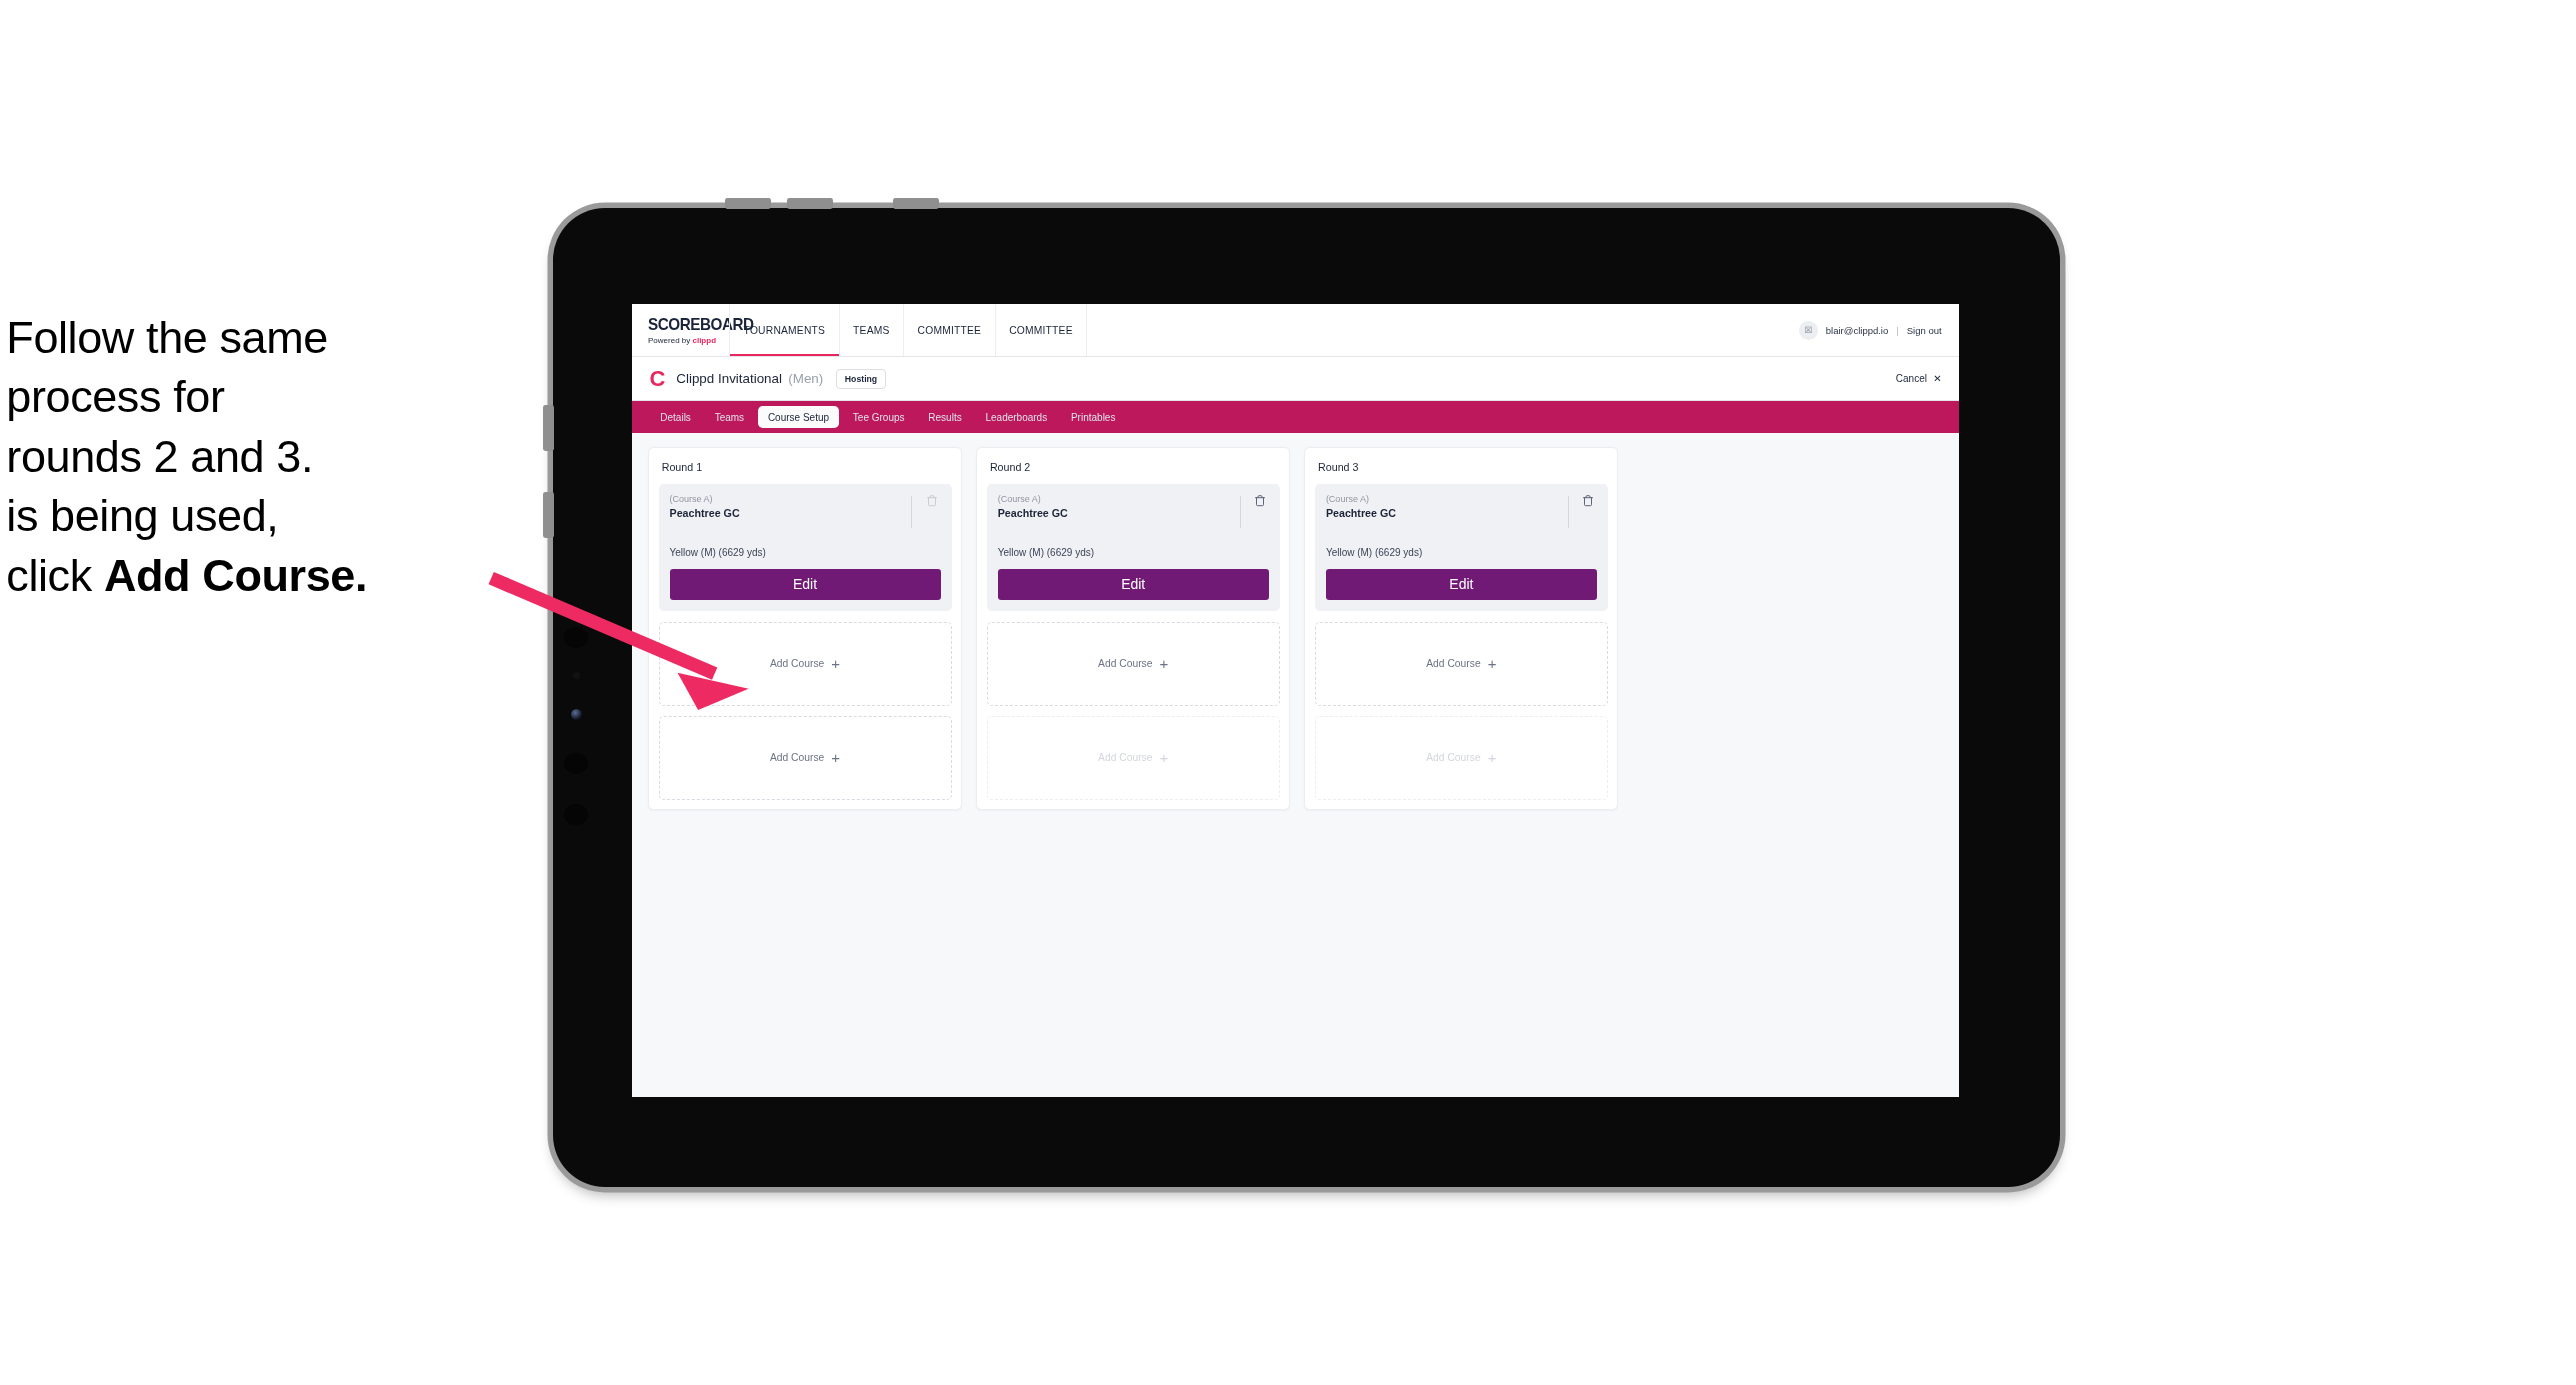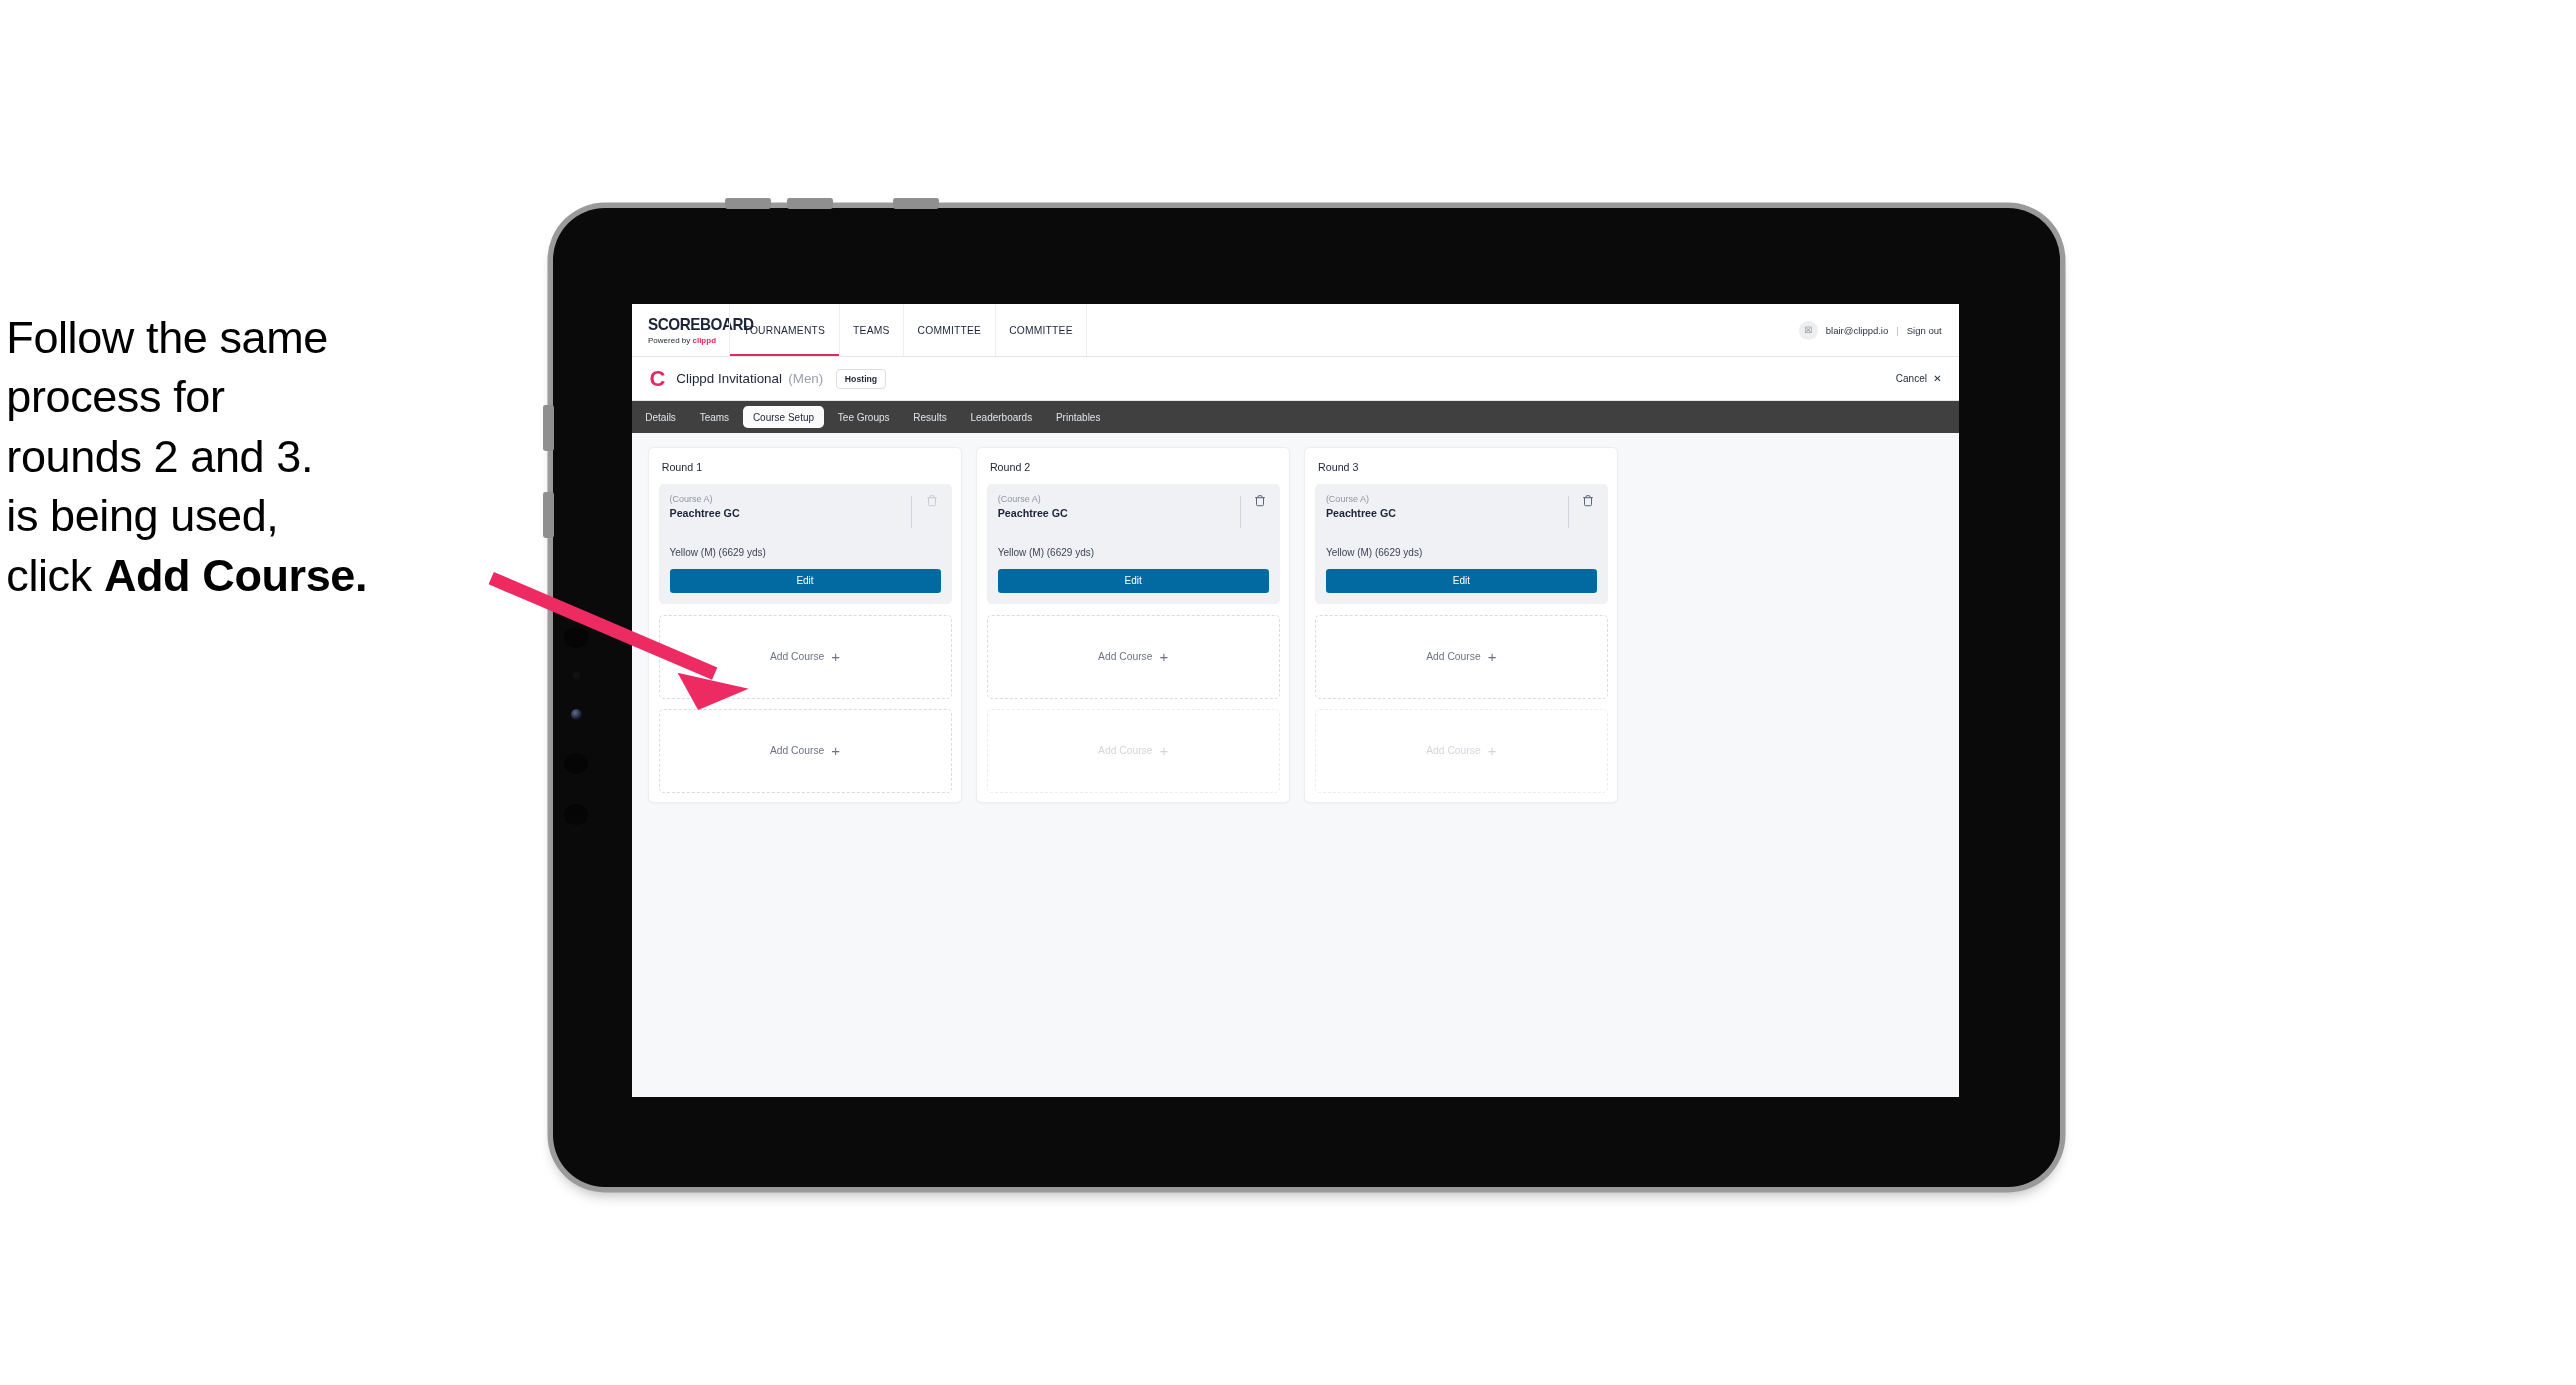--- a/index.html
+++ b/index.html
@@ -60,40 +60,40 @@
     border-bottom:0.8px solid #e3e5e9;}
   .clogo{font-size:22px;font-weight:800;color:#e8275f;line-height:1;margin-right:11px;
     font-family:"Liberation Sans",sans-serif;}
   .tname{font-size:13.4px;color:#1b2438;font-weight:400;}
   .tgender{font-size:13.4px;color:#9aa0ac;margin-left:6.3px;}
   .hosting{margin-left:12.6px;border:0.8px solid #dcdee3;border-radius:4px;padding:4px 8px;
     font-size:8.7px;font-weight:700;color:#1b2438;background:#fff;}
   .cancel{margin-left:auto;display:flex;align-items:center;gap:6.3px;font-size:10px;color:#1b2438;cursor:pointer;}
 
   
-  .tabbar{height:32px;background:#404040;display:flex;align-items:center;padding:0 3px;gap:3.2px;}
+  .tabbar{height:32px;background:#be185d;display:flex;align-items:center;padding:0 18px;gap:3.2px;}
   .tabitem{font-size:10px;color:#dfe3ea;padding:5.5px 10.3px;border-radius:4.7px;cursor:pointer;white-space:nowrap;}
   .tabitem.active{background:#fbfbfc;color:#1b2438;font-weight:400;}
 
   
   .board{padding:14.2px 16px;display:flex;gap:14.2px;align-items:flex-start;}
   .roundcol{width:314px;background:#ffffff;border:0.8px solid #ebedf0;border-radius:5.5px;
     padding:11px 9.5px 9.5px 9.5px;box-sizing:border-box;box-shadow:0 0.8px 1.6px rgba(16,24,40,.04);}
   .roundtitle{font-size:10.7px;color:#1b2438;margin:1.6px 0 11px 3.2px;}
 
   .coursecard{background:#f0f1f4;border-radius:4.7px;padding:10.3px 11px 11px 11px;margin-bottom:11px;}
   .ccrow{display:flex;align-items:flex-start;}
   .ccleft{flex:1;}
   .cc-label{font-size:9px;color:#8f95a2;margin-bottom:3.2px;}
   .cc-name{font-size:10.7px;font-weight:700;color:#1b2438;margin-bottom:4px;}
   .cc-tee{font-size:10px;color:#3c4457;margin-top:28px;}
   .ccdiv{width:0.8px;height:32px;background:#d3d6dd;margin:1.6px 11px 0 6.3px;}
   .trashbtn{width:17.4px;height:20.5px;display:flex;align-items:flex-start;justify-content:center;cursor:pointer;}
-  .editbtn{margin-top:10.3px;width:100%;background:#0369a1;color:#ffffff;font-size:10px;
-    border:none;border-radius:3.2px;height:24px;cursor:pointer;font-family:"Liberation Sans",sans-serif;}
+  .editbtn{margin-top:10.3px;width:100%;background:#701a75;color:#ffffff;font-size:14px;
+    border:none;border-radius:3.2px;height:31px;cursor:pointer;font-family:"Liberation Sans",sans-serif;}
 
   .addcard{border:0.8px dashed #d8dbe1;border-radius:4.7px;height:82px;display:flex;
     align-items:center;justify-content:center;gap:7.1px;font-size:10.3px;color:#6d7384;
     margin-bottom:10.3px;cursor:pointer;background:#fff;}
   .addcard:last-child{margin-bottom:0;}
   .addcard.faded{color:#d3d6dd;border-color:#ebedf0;}
   .addcard .plus{font-size:15px;line-height:1;font-weight:400;}
   .addcard.faded .plus{color:#d3d6dd;}
 </style>
 </head>

